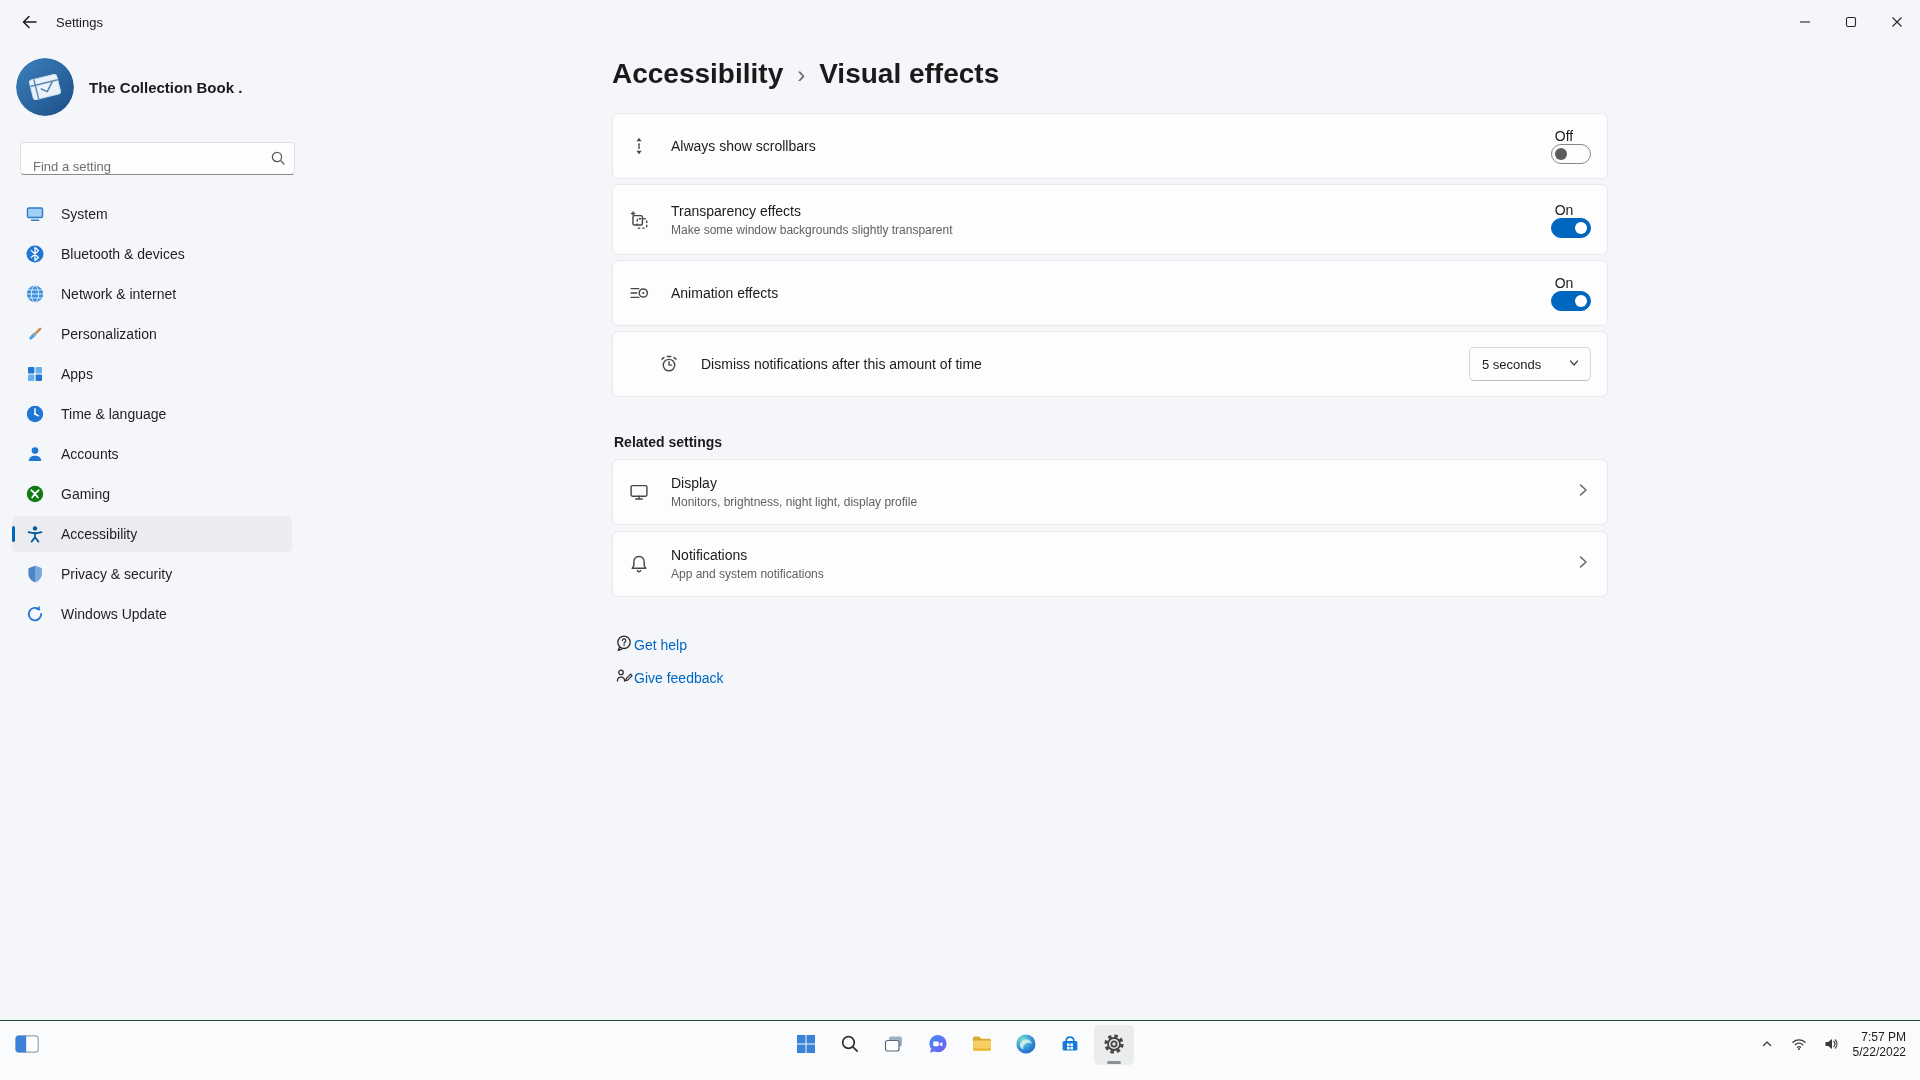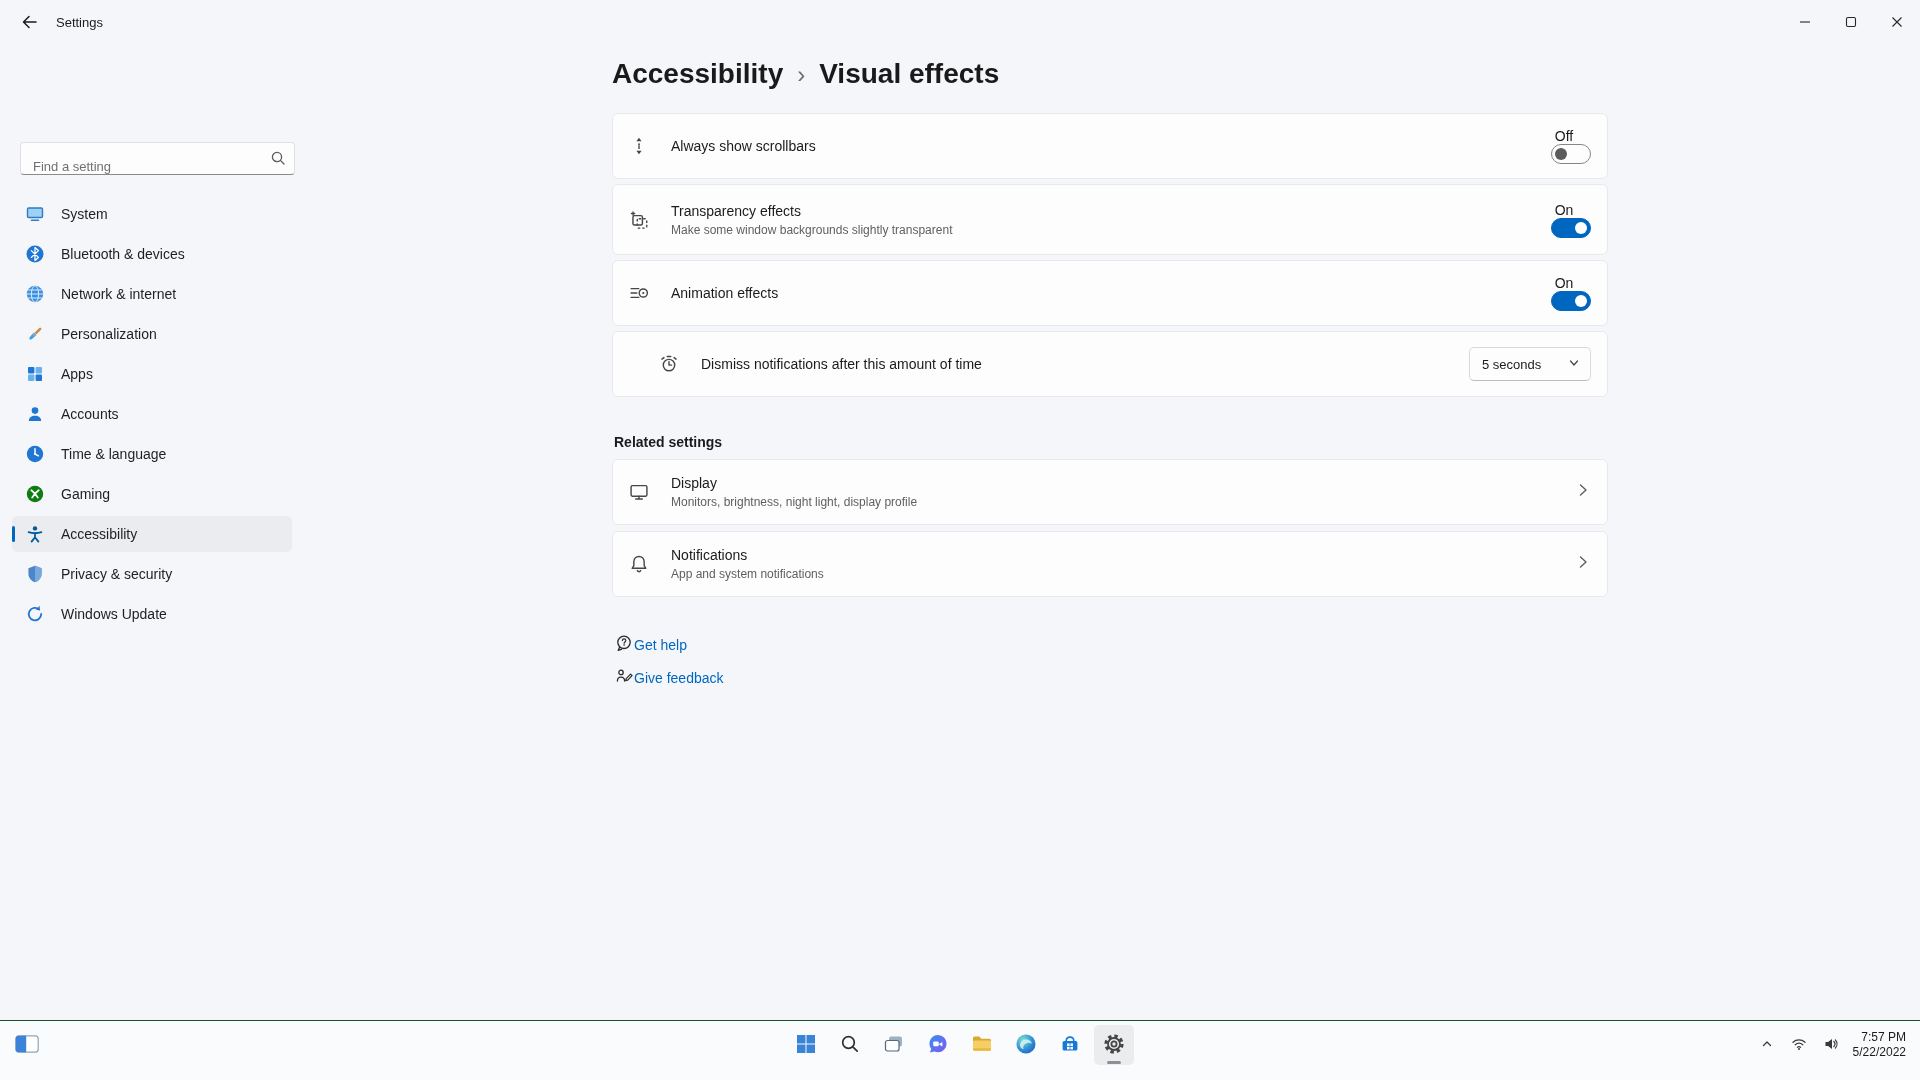--- a/index.html
+++ b/index.html
@@ -109,20 +109,39 @@
       </button>
       <button class="cap-btn close">
         <span><svg width="20" height="20" viewBox="0 0 20 20">
               <path d="M5.5 5.5 L14.5 14.5 M14.5 5.5 L5.5 14.5" stroke="#262626" stroke-width="1.1"></path>
             </svg></span>
       </button>
     </div>
   </div>
 
   <div class="sidebar">
+    <div class="profile">
+      <span class="avatar">
+        <svg width="58" height="58" viewBox="0 0 58 58">
+          <defs>
+              <linearGradient id="avg" x1="0" y1="0" x2="1" y2="1">
+                <stop offset="0" stop-color="#3c80bf"></stop>
+                <stop offset="1" stop-color="#1c4f86"></stop>
+              </linearGradient>
+            </defs>
+          <circle cx="29" cy="29" r="29" fill="url(#avg)"></circle>
+          <g transform="rotate(-14 29 29)">
+            <rect x="15" y="19" width="28" height="20" rx="2.5" fill="#e9f1f9" stroke="#cfe0ef"></rect>
+            <path d="M20 19 v20 M15 25 h28" stroke="#5b87b3" stroke-width="1.4" fill="none"></path>
+            <path d="M25 30 l5 4 7-8" stroke="#5b87b3" stroke-width="1.6" fill="none" stroke-linecap="round" stroke-linejoin="round"></path>
+          </g>
+        </svg>
+      </span>
+      <span class="profile-name">The Collection Book .</span>
+    </div>
 
     <div class="searchbox">
       <input type="text" placeholder="Find a setting" style="">
       <span class="search-glyph">
         <svg width="16" height="16" viewBox="0 0 16 16">
             <circle cx="7" cy="7" r="4.6" fill="none" stroke="#5a5a5a" stroke-width="1.3"></circle>
             <line x1="10.4" y1="10.4" x2="14" y2="14" stroke="#5a5a5a" stroke-width="1.3" stroke-linecap="round"></line>
           </svg>
       </span>
     </div>
@@ -181,36 +200,36 @@
               <rect x="3" y="10.6" width="6.4" height="6.4" rx="1" fill="#69b1ec"></rect>
               <rect x="10.6" y="10.6" width="6.4" height="6.4" rx="1" fill="#2076d3"></rect>
             </svg>
         </span>
         <span>Apps</span>
       </div>
 
       <div class="nav-item">
         <span class="nav-ico">
           <svg width="20" height="20" viewBox="0 0 20 20">
-              <circle cx="10" cy="6.6" r="3.3" fill="#2076d3"></circle>
-              <path d="M3.8 17 c0-3.4 2.8-5.2 6.2-5.2 s6.2 1.8 6.2 5.2 Z" fill="#2076d3"></path>
-            </svg>
-        </span>
-        <span>Accounts</span>
-      </div>
-
-      <div class="nav-item">
-        <span class="nav-ico">
-          <svg width="20" height="20" viewBox="0 0 20 20">
               <circle cx="10" cy="10" r="8.2" fill="#2076d3"></circle>
               <path d="M10 10 V4.8 M10 10 L13.4 11.8" stroke="#ffffff" stroke-width="1.5" stroke-linecap="round"></path>
               <circle cx="10" cy="10" r="1.1" fill="#ffffff"></circle>
             </svg>
         </span>
         <span>Time &amp; language</span>
+      </div>
+
+      <div class="nav-item">
+        <span class="nav-ico">
+          <svg width="20" height="20" viewBox="0 0 20 20">
+              <circle cx="10" cy="6.6" r="3.3" fill="#2076d3"></circle>
+              <path d="M3.8 17 c0-3.4 2.8-5.2 6.2-5.2 s6.2 1.8 6.2 5.2 Z" fill="#2076d3"></path>
+            </svg>
+        </span>
+        <span>Accounts</span>
       </div>
 
       <div class="nav-item">
         <span class="nav-ico">
           <svg width="20" height="20" viewBox="0 0 20 20">
               <circle cx="10" cy="10" r="8.2" fill="#107c10"></circle>
               <path d="M6.3 6.2 c2.4 1.8 5 4.6 6.6 7.4 M13.7 6.2 c-2.4 1.8-5 4.6-6.6 7.4" stroke="#ffffff" stroke-width="1.7" fill="none" stroke-linecap="round"></path>
             </svg>
         </span>
         <span>Gaming</span>

